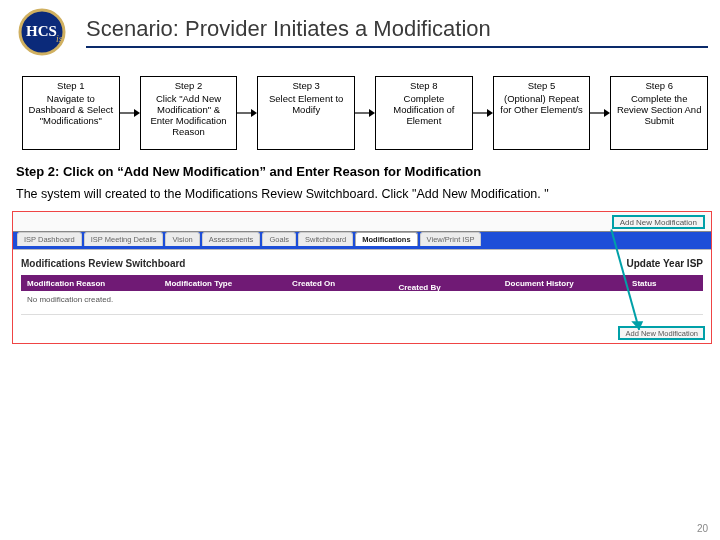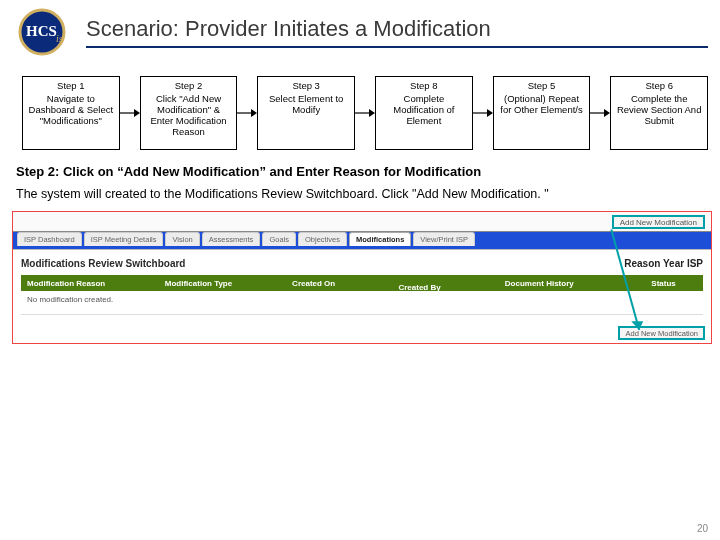--- a/index.html
+++ b/index.html
@@ -32,23 +32,23 @@
 
   .ss-tabs { display: flex; background: #1d4ed8; border-bottom: 1px solid #bbb; height: 18px; align-items: flex-start; font-size: 7.5px; color: #666; padding-left: 4px; gap: 2px; }
   .ss-tab { padding: 2px 6px; border: 1px solid #ccc; border-bottom: none; border-top-left-radius: 3px; border-top-right-radius: 3px; background: #ececec; white-space: nowrap; }
   .ss-tab.active { background: #fff; color: #222; font-weight: 700; border-color: #aaa; }
 
   .ss-panel { padding: 6px 8px 8px 8px; }
   .ss-panel-header { display: flex; align-items: center; background: #fff; padding: 2px 0 6px 0; }
   .ss-panel-title { font-size: 10px; font-weight: 700; color: #2a2a2a; flex: 1; }
   .ss-panel-right { font-size: 10px; font-weight: 700; color: #222; }
 
-  .ss-columns { display: flex; background: #4d7c0f; color: #fff; font-size: 8px; font-weight: 700; height: 16px; align-items: center; }
+  .ss-columns { display: flex; background: #701a75; color: #fff; font-size: 8px; font-weight: 700; height: 16px; align-items: center; }
   .ss-col { padding: 0 6px; }
-  .c1 { flex: 1.2; } .c2 { flex: 1.1; } .c3 { flex: 0.9; } .c4 { flex: 0.9; margin-top: 8px; } .c5 { flex: 1.1; } .c6 { flex: 0.6; text-align: center; padding-right: 8px; }
+  .c1 { flex: 1.2; } .c2 { flex: 1.1; } .c3 { flex: 0.9; } .c4 { flex: 0.9; margin-top: 8px; } .c5 { flex: 1.1; } .c6 { flex: 0.6; text-align: left; padding-right: 8px; }
 
   .ss-row-empty { font-size: 8px; color: #555; padding: 4px 6px 10px 6px; border-bottom: 1px solid #ddd; }
 
   .ss-bottom { height: 20px; position: relative; }
   .ss-btn-lo { position: absolute; right: 6px; bottom: 3px; height: 14px; border: 2px solid #00a0a8; padding: 0 5px; font-size: 7.5px; color: #555; display: flex; align-items: center; background: #f5f5f5; }
 
   
   .drawn-arrow { position: absolute; left: 0; top: 0; width: 100%; height: 100%; pointer-events: none; }
 
   
@@ -139,29 +139,29 @@
     <div class="ss-toolbar">
       <div class="ss-btn-hi">Add New Modification</div>
     </div>
 
     <div class="ss-tabs">
       <div class="ss-tab">ISP Dashboard</div>
       <div class="ss-tab">ISP Meeting Details</div>
       <div class="ss-tab">Vision</div>
       <div class="ss-tab">Assessments</div>
       <div class="ss-tab">Goals</div>
-      <div class="ss-tab">Objectives</div>
+      <div class="ss-tab">Switchboard</div>
       <div class="ss-tab active">Modifications</div>
       <div class="ss-tab">View/Print ISP</div>
     </div>
 
     <div class="ss-panel">
       <div class="ss-panel-header">
         <div class="ss-panel-title">Modifications Review Switchboard</div>
-        <div class="ss-panel-right">Reason Year ISP</div>
+        <div class="ss-panel-right">Update Year ISP</div>
       </div>
       <div class="ss-columns">
         <div class="ss-col c1">Modification Reason</div>
         <div class="ss-col c2">Modification Type</div>
         <div class="ss-col c3">Created On</div>
         <div class="ss-col c4">Created By</div>
         <div class="ss-col c5">Document History</div>
         <div class="ss-col c6">Status</div>
       </div>
       <div class="ss-row-empty">No modification created.</div>

